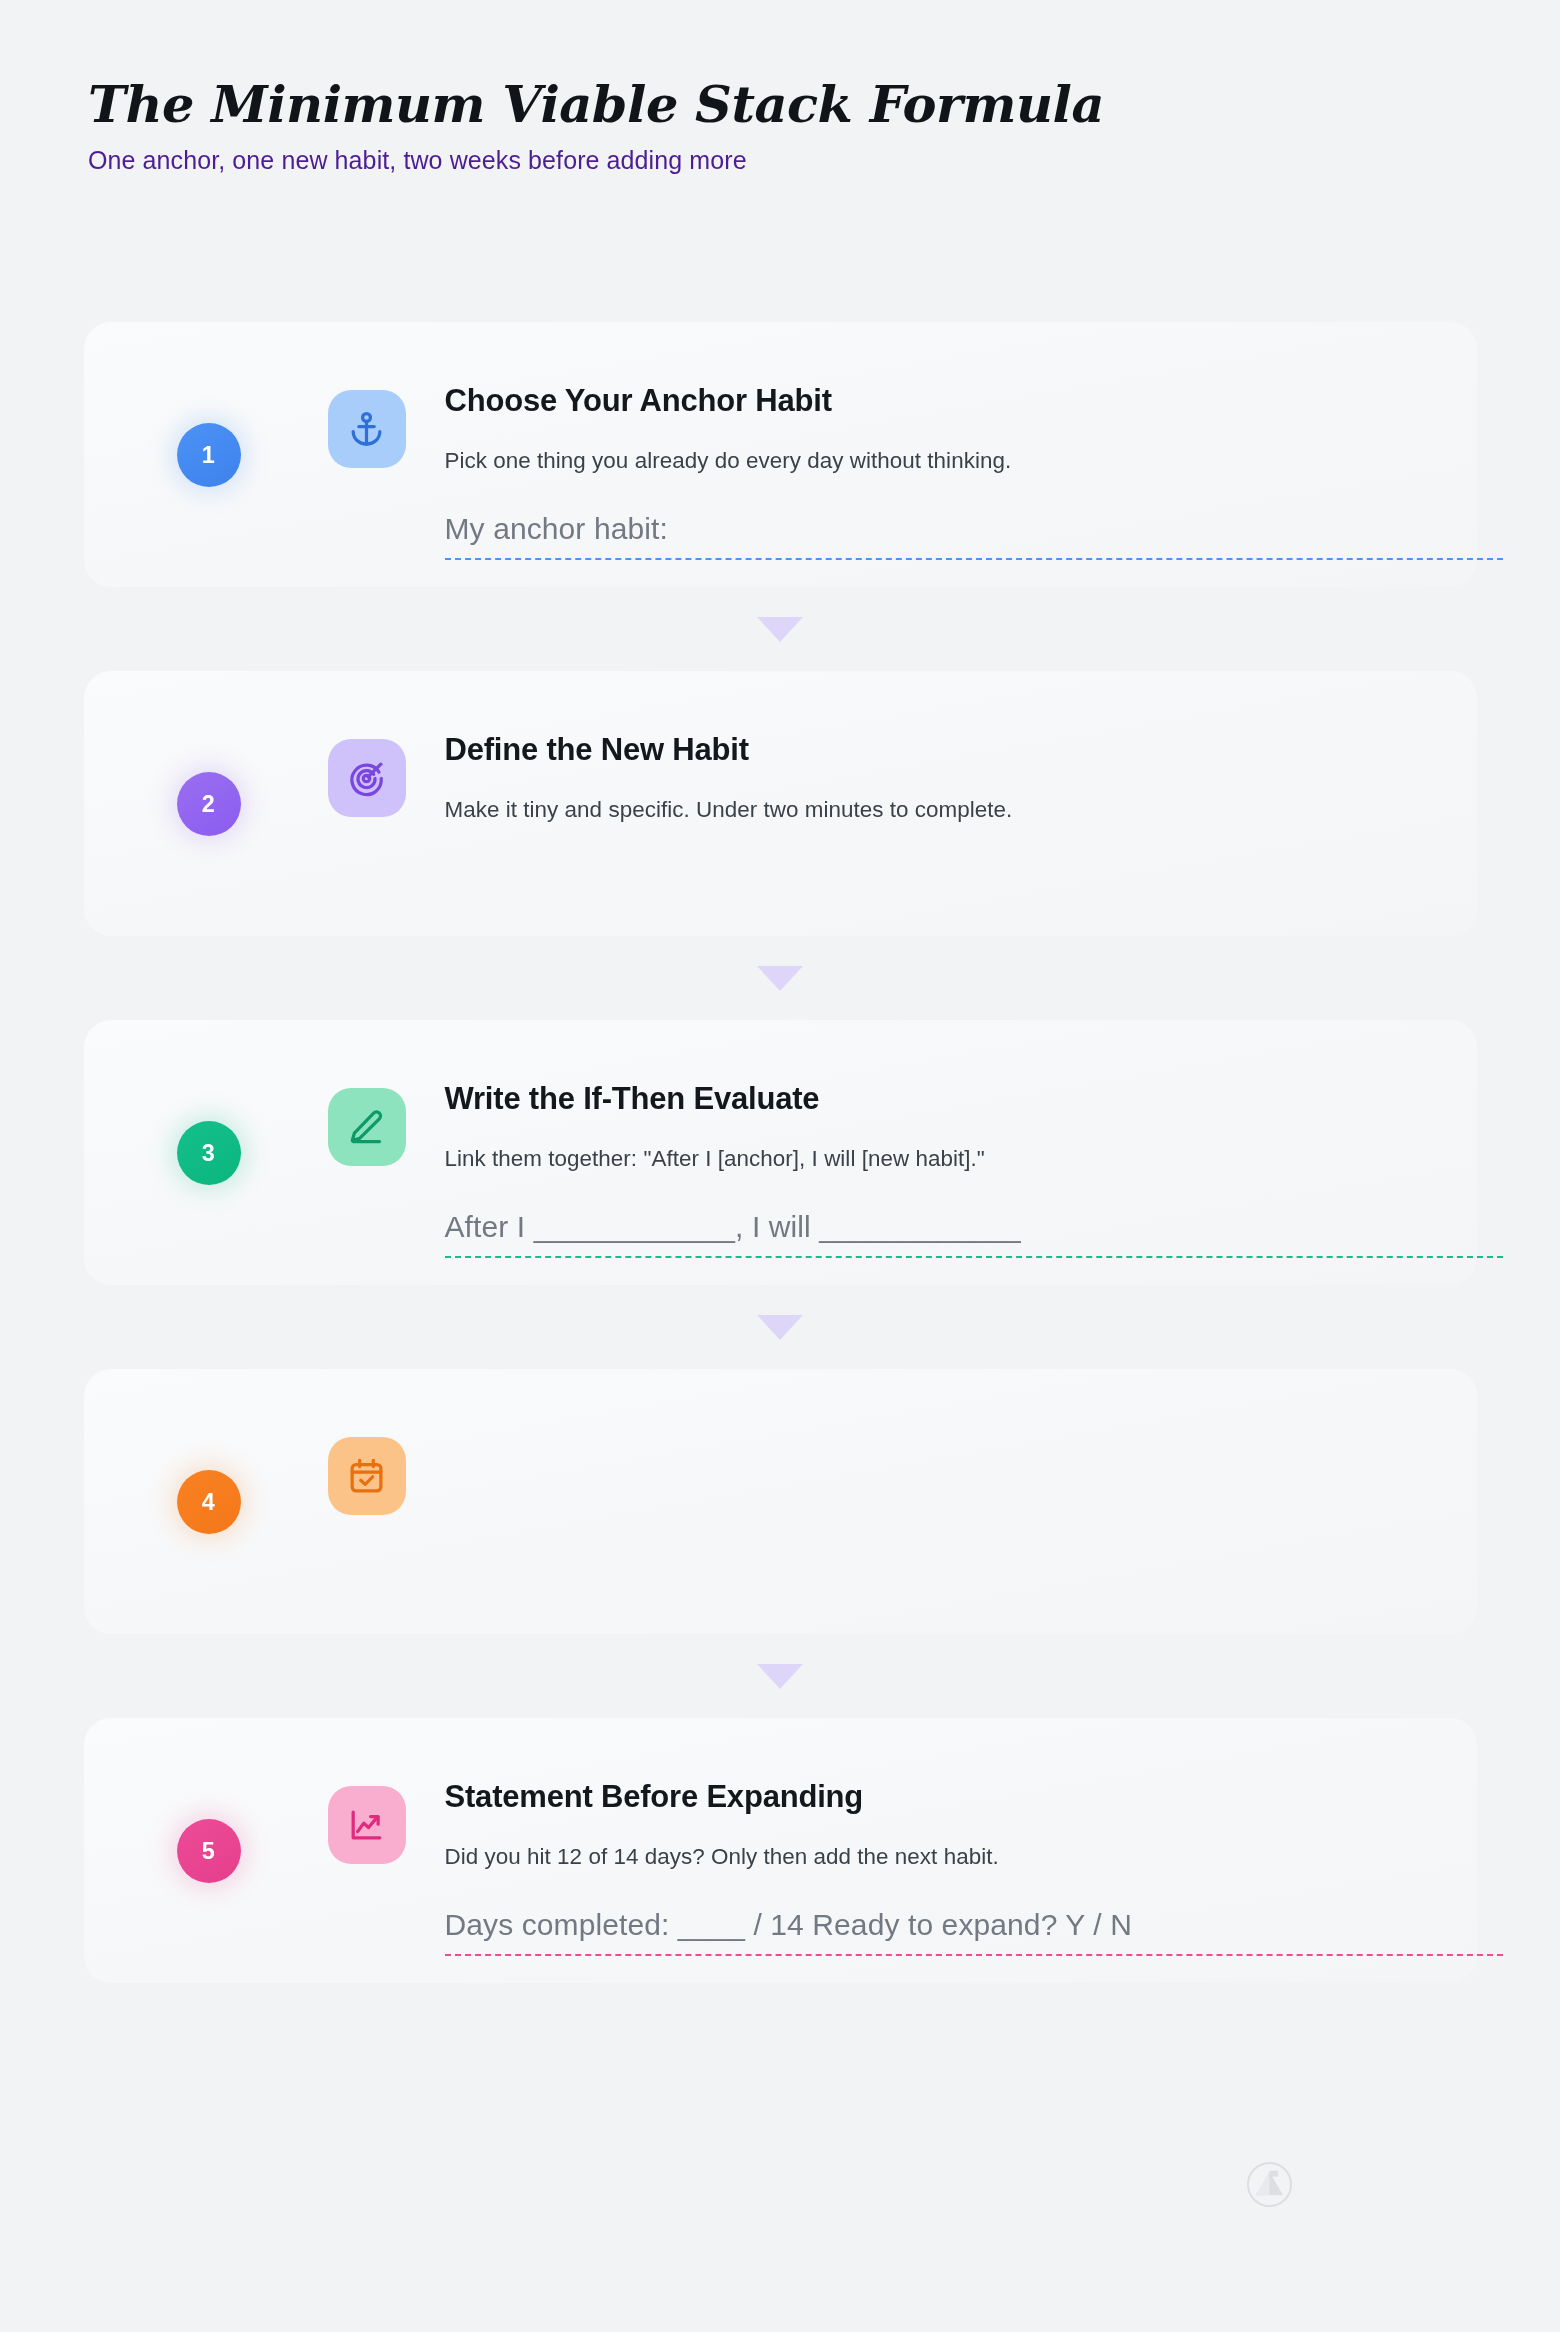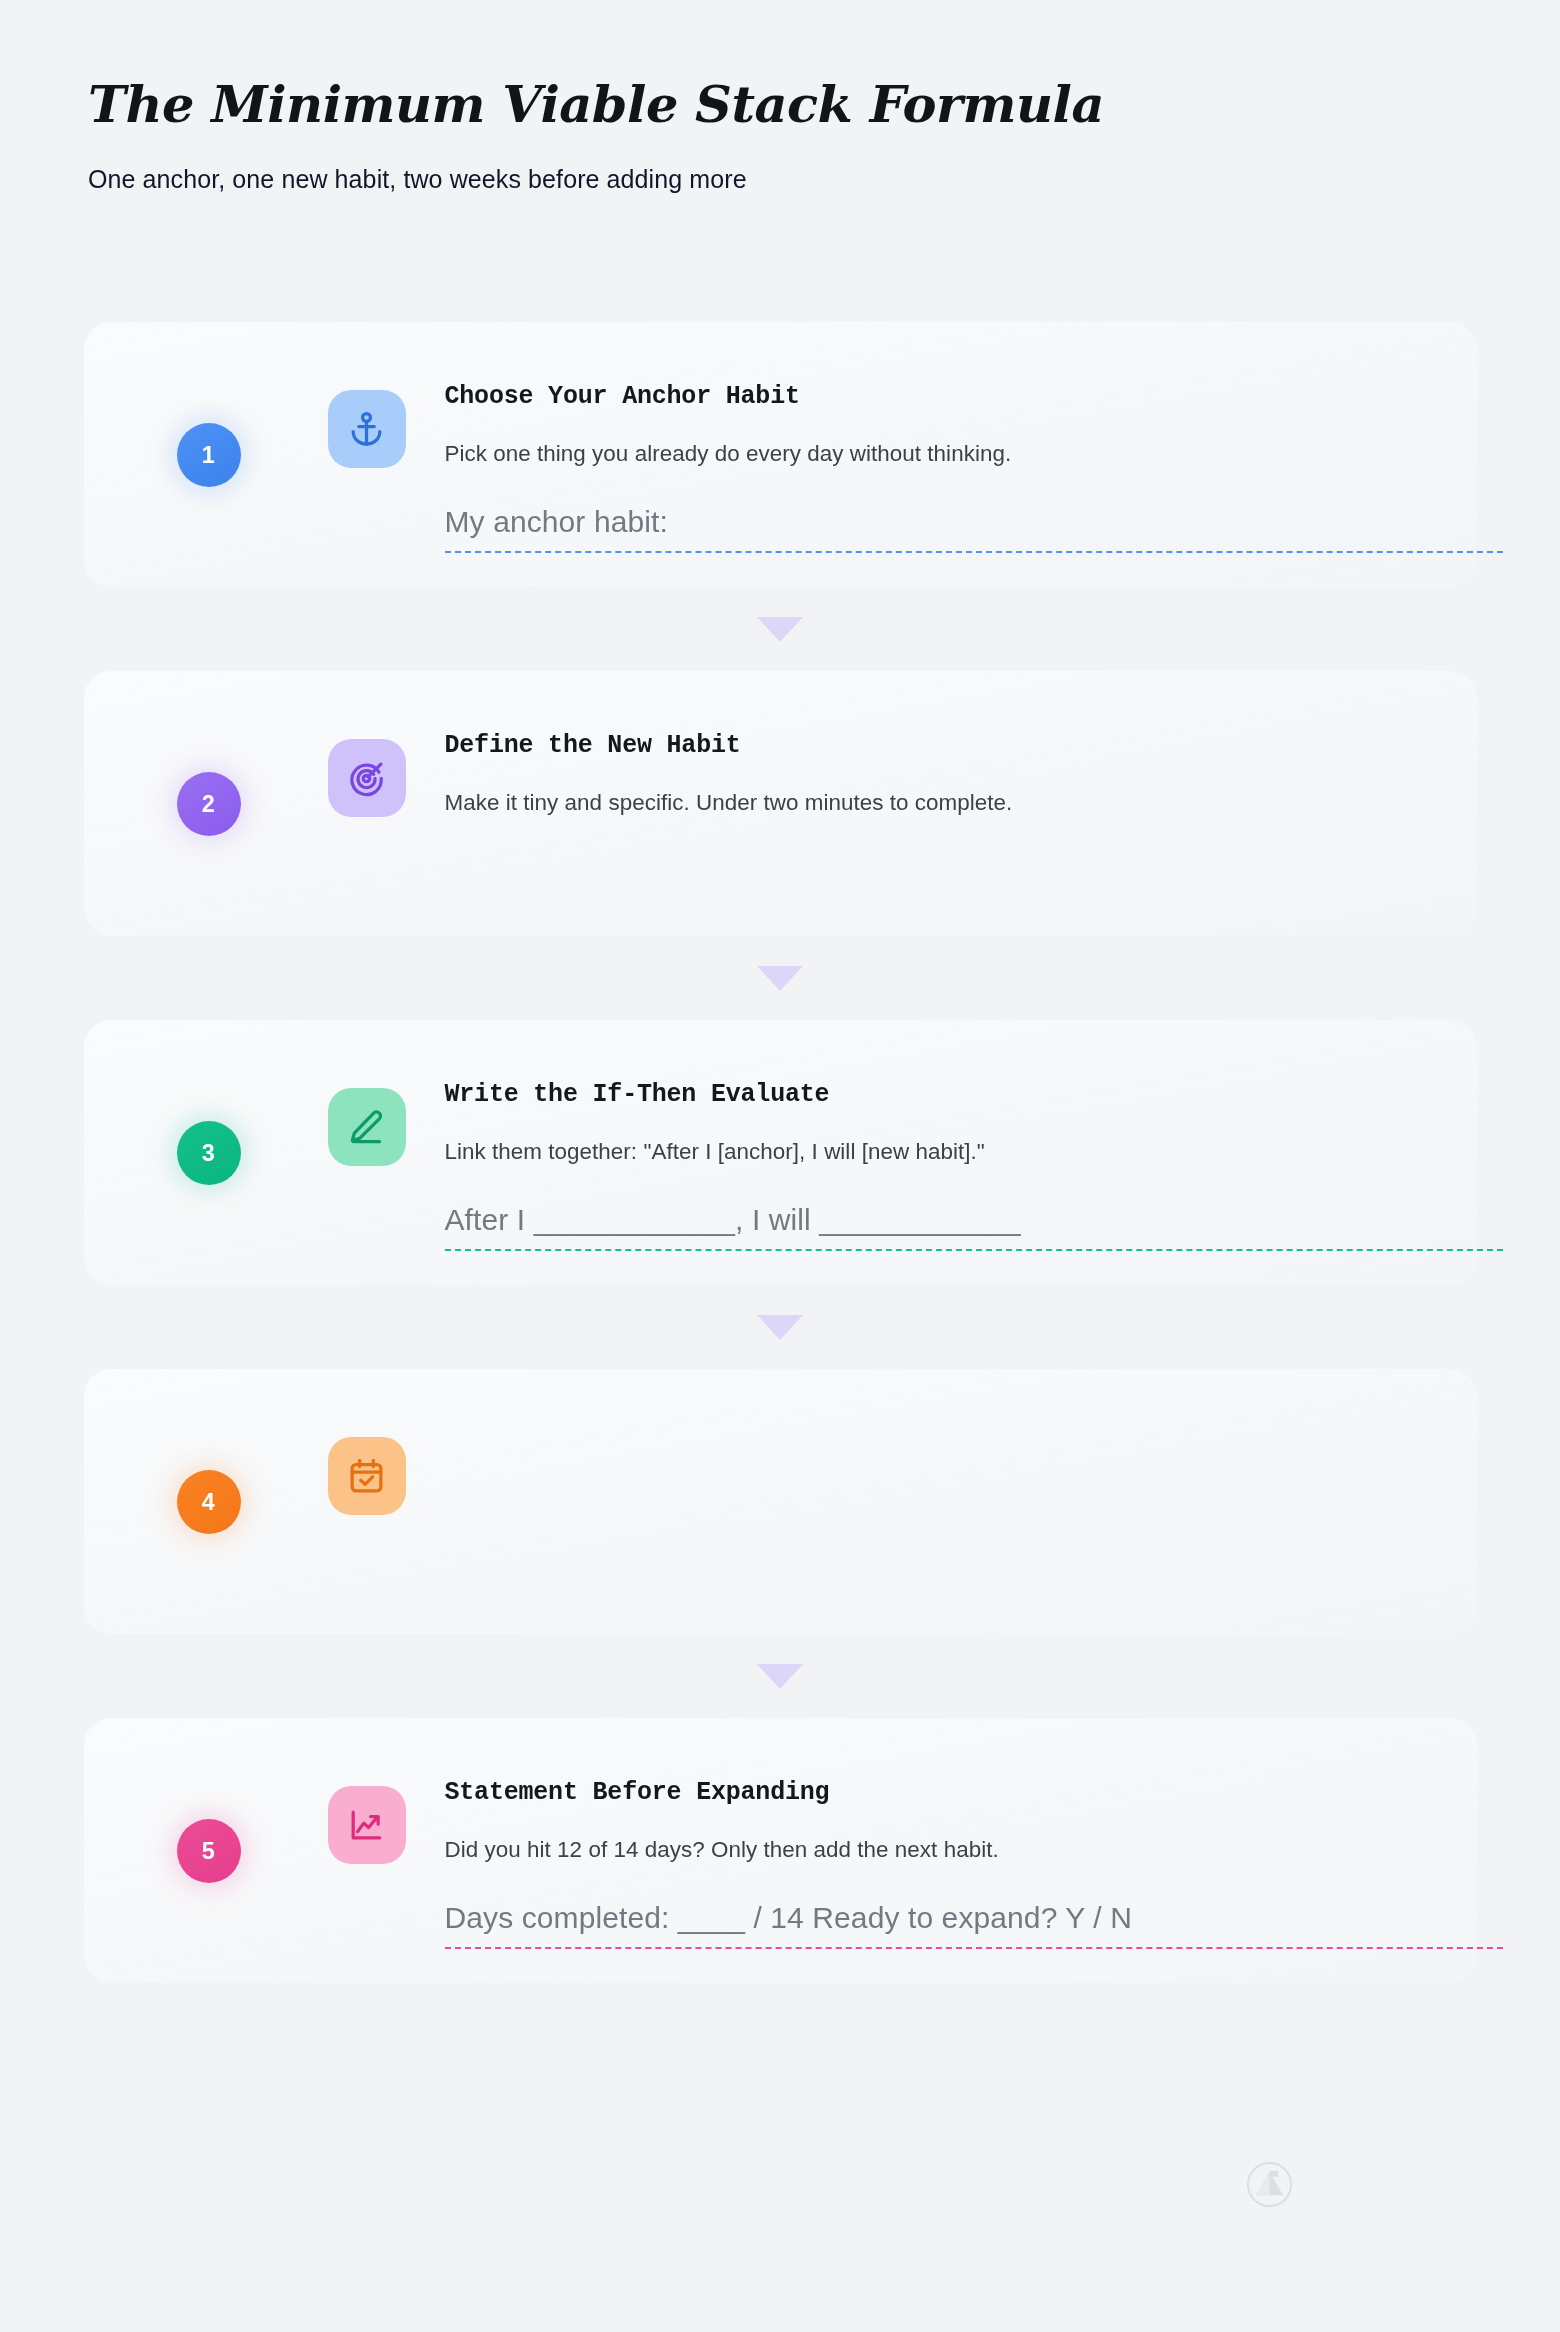--- a/index.html
+++ b/index.html
@@ -14,22 +14,22 @@
   
   .header { position:absolute; left:88px; top:76px; width:1385px; }
   .title {
     font-family:"DejaVu Serif", serif;
     font-weight:700; font-style:italic;
     font-size:51px; letter-spacing:-0.5px;
     color:#111418; line-height:1.12;
     white-space:nowrap;
   }
   .subtitle {
-    margin-top:32px;
-    font-size:25px; color:#0f172a; font-weight:400;
+    margin-top:13px;
+    font-size:25px; color:#4c1d95; font-weight:400;
     letter-spacing:0.1px;
   }
 
   
   .steps { position:absolute; left:0; top:322px; width:1560px; }
 
   .step-wrap { position:relative; }
 
   .card {
     position:relative;
@@ -75,22 +75,22 @@
     display:flex; align-items:center; justify-content:center;
   }
   .i-blue   { background:#a9cdfb; }
   .i-purple { background:#cfc2fb; }
   .i-green  { background:#8ce3bd; }
   .i-orange { background:#fbc388; }
   .i-pink   { background:#f9aed0; }
 
   .content { margin-left:361px; padding:60px 59px 0 0; width:975px; }
   .step-title {
-    font-size:25px; font-weight:700; color:#14181d;
-    letter-spacing:-0.2px; line-height:1.2;font-family:Liberation Mono, monospace;
+    font-size:31px; font-weight:700; color:#14181d;
+    letter-spacing:-0.2px; line-height:1.2;
   }
   .step-desc {
     margin-top:27px;
     font-size:22.4px; color:#3b4149; font-weight:400;
     letter-spacing:0.05px; line-height:1.3;
   }
   .fill-row {
     margin-top:37px;
     width:1058px;
     padding-bottom:11.7px;

